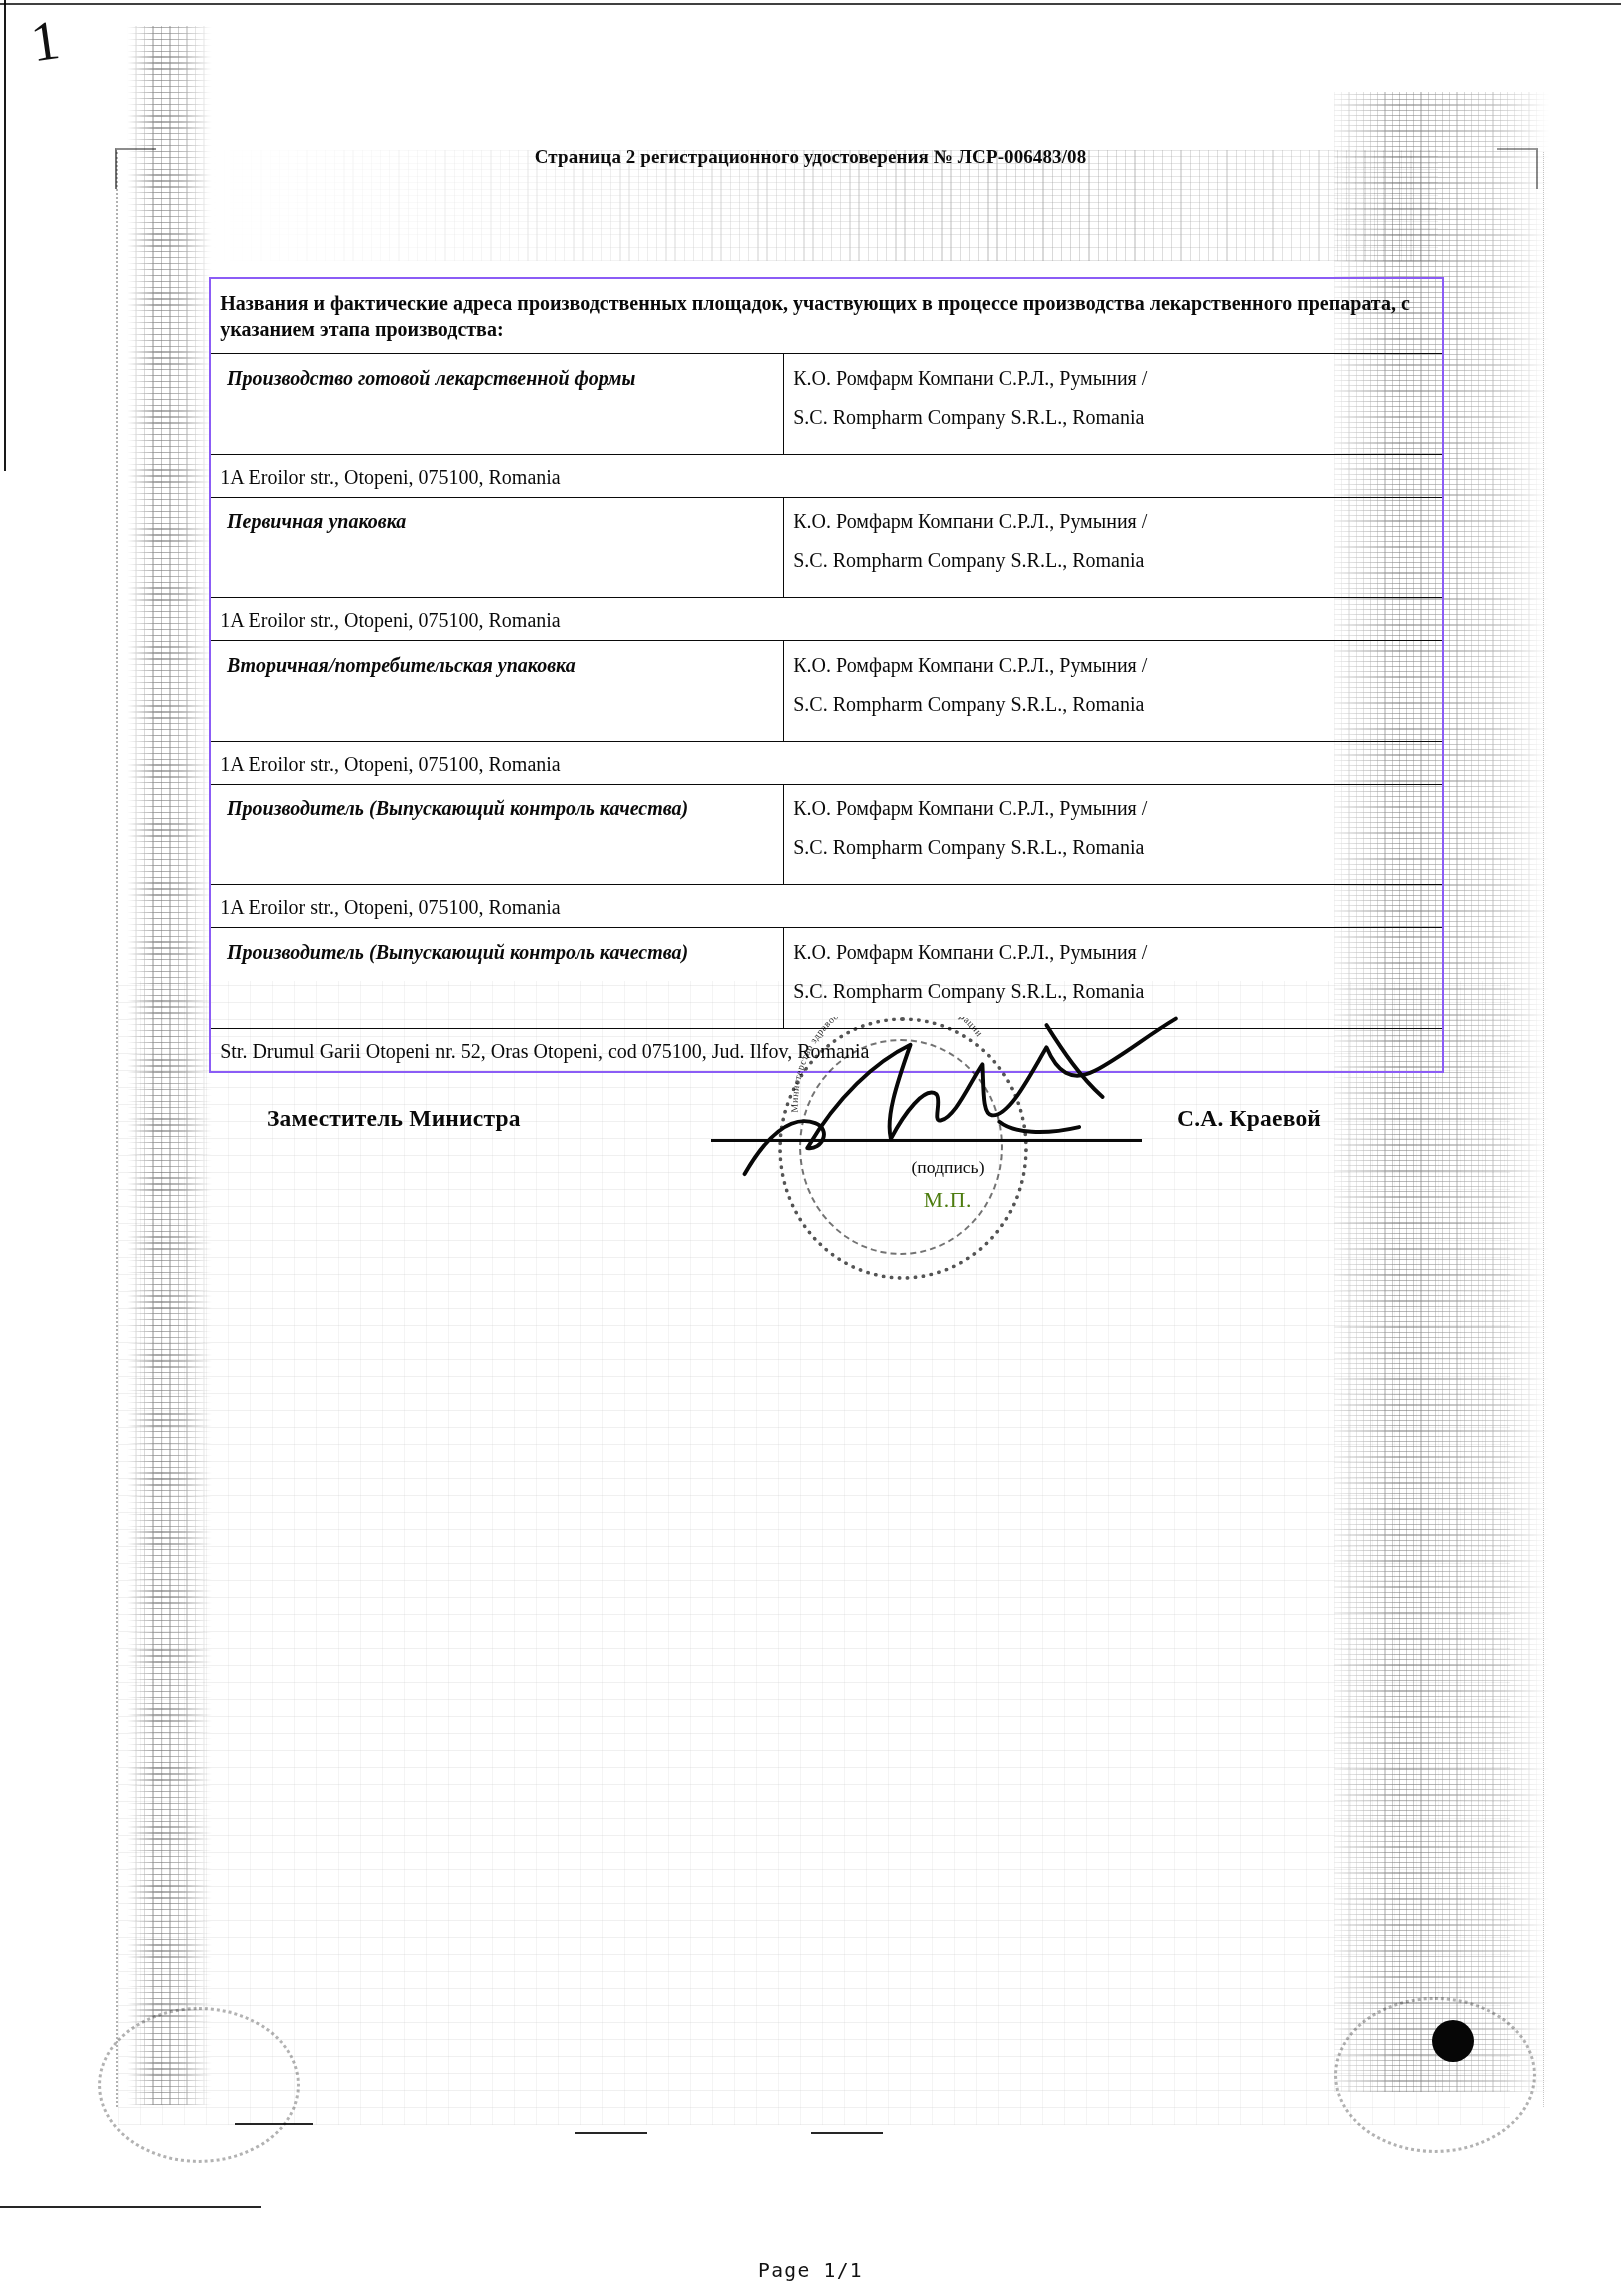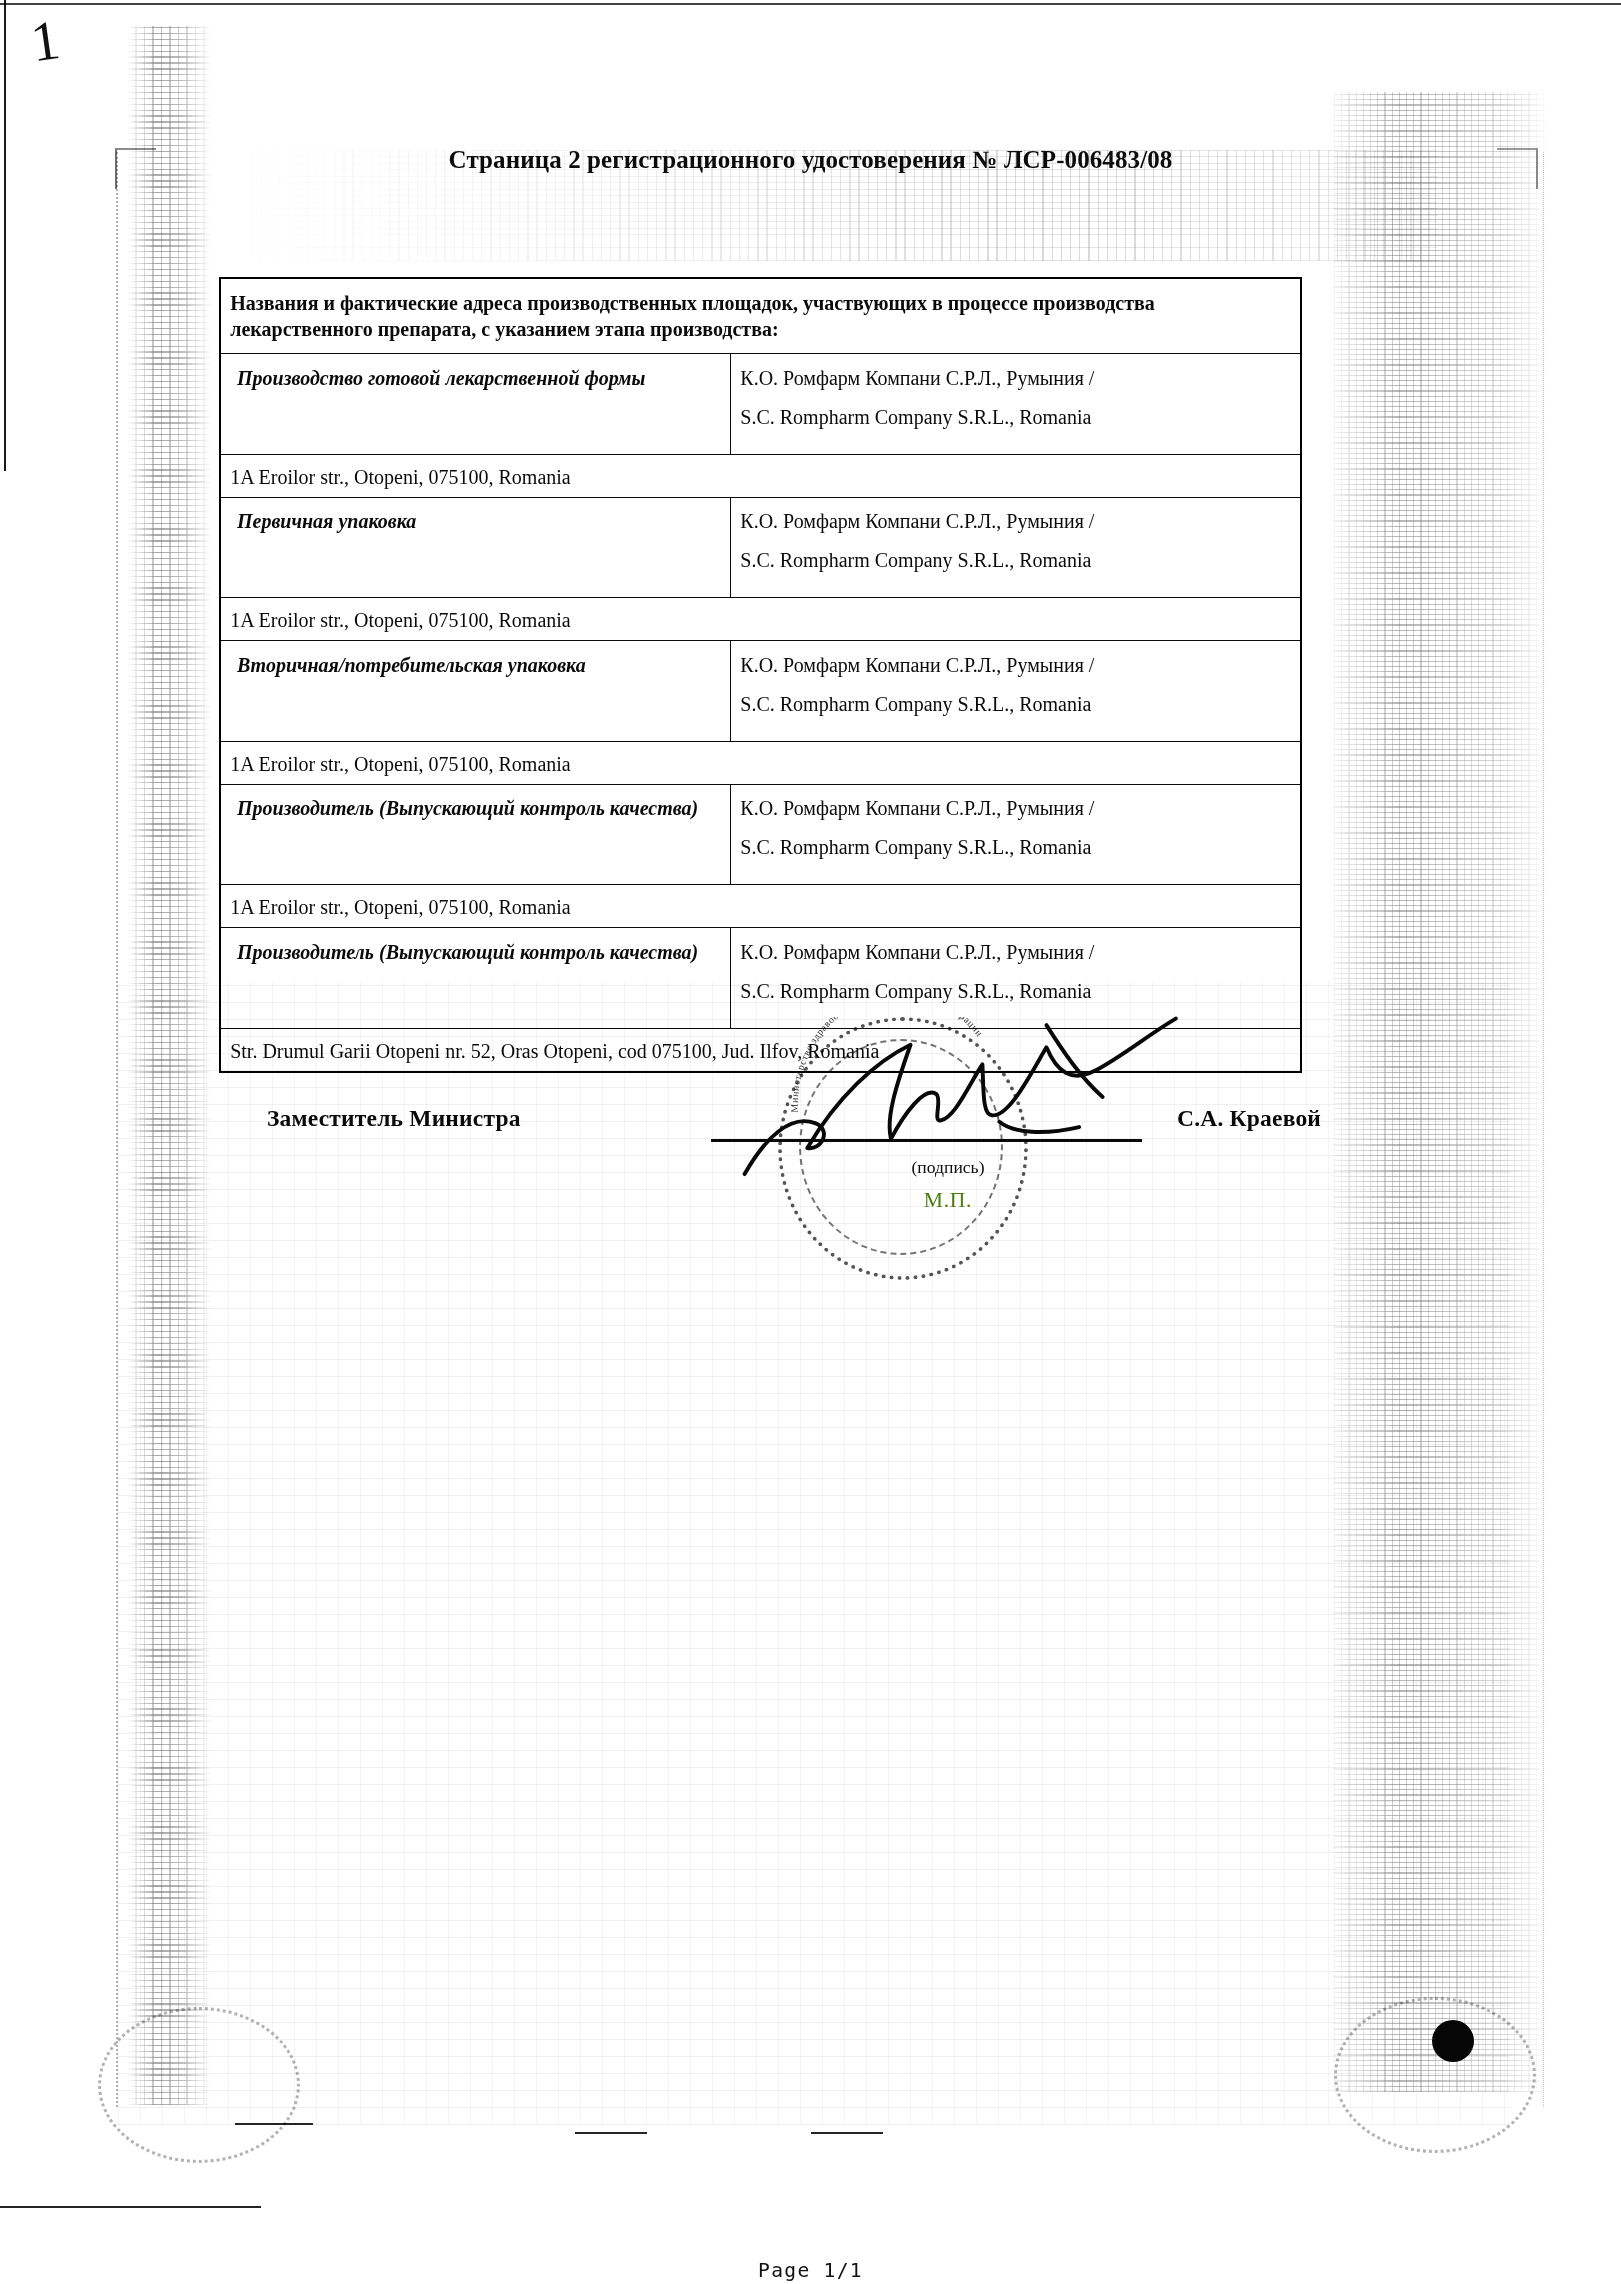--- a/index.html
+++ b/index.html
@@ -64,28 +64,28 @@
   
   .hand-mark{
     position:absolute;left:34px;top:9.2px;width:78px;height:98px;
     font-family:"Liberation Serif", serif;font-size:56px;color:#111;
     transform:rotate(-8deg);line-height:1;
   }
 
   
   .doc-header{
     position:absolute;left:0;top:146px;width:1621px;text-align:center;
-    font-size:25px;font-weight:700;letter-spacing:0.1px;color:#0b0b0b;
+    font-size:19px;font-weight:700;letter-spacing:0.1px;color:#0b0b0b;
     font-family:"Liberation Serif", serif;
   }
 
   
   .tbl{
-    position:absolute;left:219px;top:277px;width:1083px;
-    border:2px solid #000000;border-collapse:collapse;background:transparent;
+    position:absolute;left:209px;top:277px;width:1235px;
+    border:2px solid #8b5cf6;border-collapse:collapse;background:transparent;
   }
   .tbl td{
     border:1.3px solid #0a0a0a;
     padding:10.5px 9.2px 11.8px 9.2px;
     vertical-align:top;
     font-size:20px;line-height:1.30;color:#0a0a0a;
   }
   td.stage{width:567px;font-style:italic;font-weight:600;height:77px;padding-left:16px;}
   td.company{width:668px;font-style:normal;}
   td.addr{font-style:normal;padding-top:9.2px;padding-bottom:7px;}

